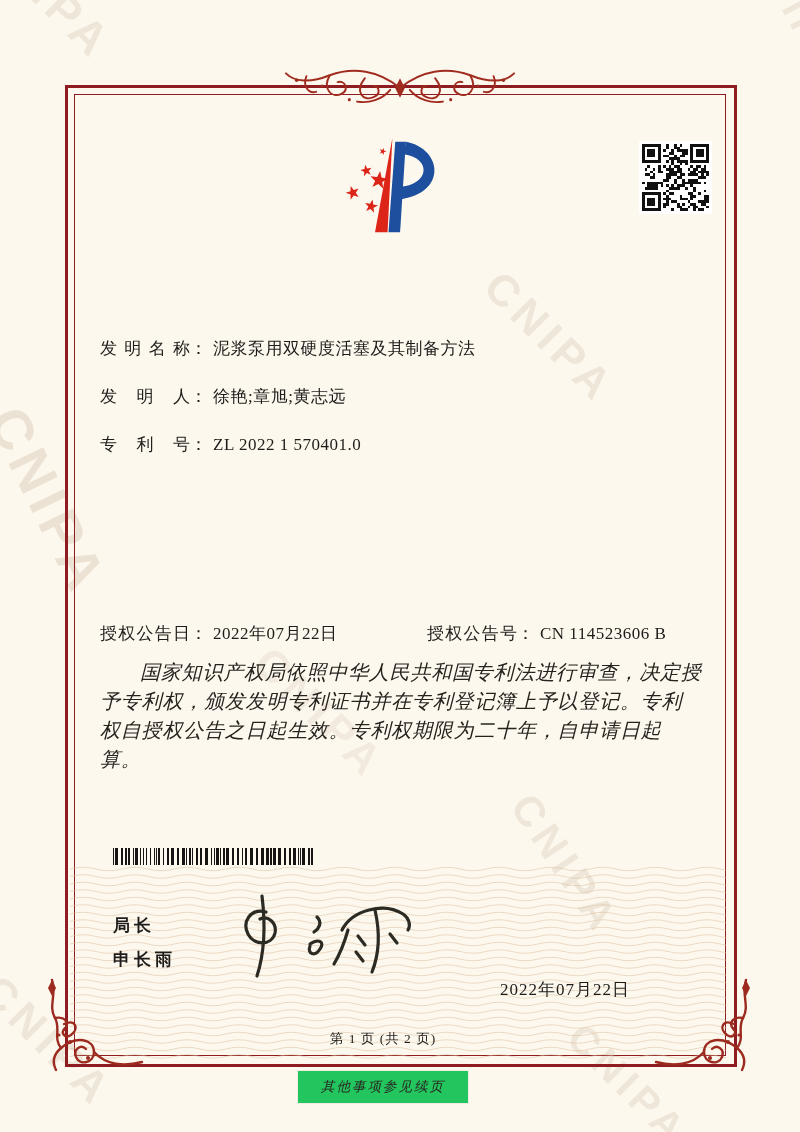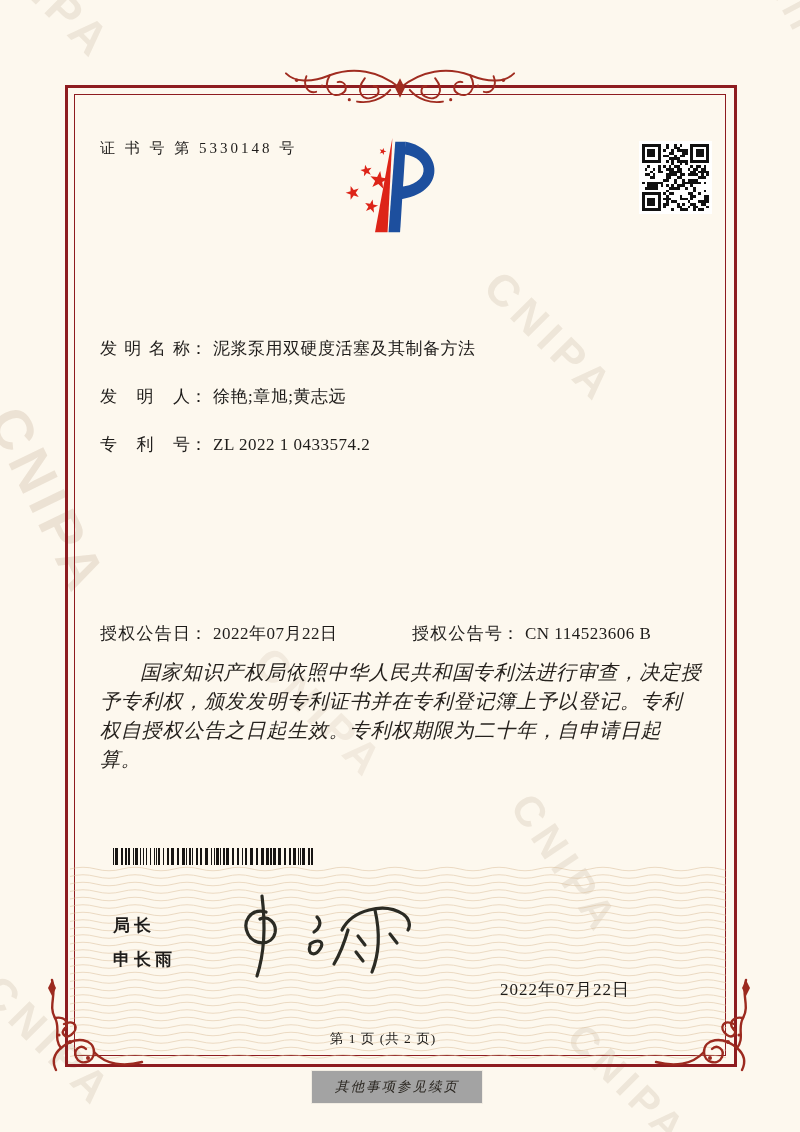--- a/index.html
+++ b/index.html
@@ -36,37 +36,37 @@
   .qr{position:absolute;left:639px;top:141px;width:73px;height:73px;z-index:3;background:#fff;padding:3px;box-sizing:border-box;}
   .qr svg{display:block;width:100%;height:100%;shape-rendering:crispEdges;}
   .doc-title{
     position:absolute;left:0;right:0;top:238px;z-index:3;text-align:center;
     font-size:42px;font-weight:700;letter-spacing:18px;text-indent:18px;color:#141210;
   }
   .row{position:absolute;left:100px;z-index:3;font-size:17px;white-space:nowrap;}
   .flabel{display:inline-block;width:90px;text-align:justify;text-align-last:justify;vertical-align:bottom;}
   .colon{margin-right:6px;}
   .fvalue{letter-spacing:0.5px;}
-  .pair2{position:absolute;left:312px;top:0;}
+  .pair2{position:absolute;left:327px;top:0;}
   .body-text{
     position:absolute;left:100px;top:658px;width:602px;z-index:3;
     font-size:20px;line-height:29px;font-style:italic;letter-spacing:0.8px;color:#26221e;
   }
   .body-text p{margin:0;text-indent:2em;}
   .barcode{position:absolute;left:113px;top:848px;width:207px;height:17px;z-index:3;display:flex;}
   .barcode i{display:block;height:100%;}
   .waves{position:absolute;left:70px;top:866px;width:656px;height:194px;z-index:2;}
   .sig-title{position:absolute;left:113px;top:914px;z-index:3;font-size:17px;letter-spacing:4px;font-weight:600;}
   .sig-name{position:absolute;left:113px;top:948px;z-index:3;font-size:17px;letter-spacing:4px;font-weight:600;}
   .sig-script{position:absolute;left:222px;top:890px;width:205px;height:92px;z-index:3;}
   .grant-date{position:absolute;left:500px;top:978px;z-index:3;font-size:17px;letter-spacing:1px;}
   .page-info{position:absolute;left:0;top:1030px;width:766px;text-align:center;z-index:3;font-size:13.5px;letter-spacing:1px;}
   .footer-note{
-    position:absolute;left:311px;top:1070px;width:170px;height:32px;z-index:4;
-    background:#a3a3a3;border:1px solid #f1ece2;text-align:center;line-height:32px;
+    position:absolute;left:297px;top:1070px;width:170px;height:32px;z-index:4;
+    background:#22c55e;border:1px solid #f1ece2;text-align:center;line-height:32px;
     font-size:13.5px;font-style:italic;letter-spacing:2px;color:#2a2620;
   }
 </style>
 </head>
 <body>
 
 <div class="page">
 
   <span class="wm wm1">CNIPA</span>
   <span class="wm wm2">CNIPA</span>
@@ -163,21 +163,20 @@
       <path d="M21,70 C14,76 12,84 16,92"></path>
     </g>
     <g fill="#9c2a1f">
       <path d="M12,2 l4,8 -4,8 -4,-8 z"></path>
       <circle cx="30" cy="64" r="2"></circle>
         <circle cx="48" cy="80" r="2"></circle>
         <circle cx="19" cy="57" r="1.6"></circle>
     </g>
   </svg>
 
-  <div class="cert-no">证 书 号 第 5330148 号</div>
 
   <svg class="logo" viewBox="0 0 140 110">
     <defs>
       <path id="st" d="M0,-10 L2.35,-3.24 L9.51,-3.09 L3.8,1.24 L5.88,8.09 L0,4 L-5.88,8.09 L-3.8,1.24 L-9.51,-3.09 L-2.35,-3.24 Z"></path>
     </defs>
     <path d="M60,2 L55,100 L42,100 Z" fill="#dd2418"></path>
     <path d="M63,6 L74,6 L68,100 L56,100 Z" fill="#1d4f9e"></path>
     <path d="M74,6 C112,13 118,60 66,66 L67,53 C99,51 101,23 72,19 Z" fill="#1d4f9e"></path>
     <g fill="#dd2418">
       <use href="#st" transform="translate(50,16) scale(0.38) rotate(18)"></use>
@@ -398,21 +397,21 @@
   </div>
 
 
   <div class="row" style="top:337px">
     <span class="flabel">发明名称</span><span class="colon">：</span><span class="fvalue">泥浆泵用双硬度活塞及其制备方法</span>
   </div>
   <div class="row" style="top:385px">
     <span class="flabel">发明人</span><span class="colon">：</span><span class="fvalue">徐艳;章旭;黄志远</span>
   </div>
   <div class="row" style="top:433px">
-    <span class="flabel">专利号</span><span class="colon">：</span><span class="fvalue">ZL 2022 1 0433574.2</span>
+    <span class="flabel">专利号</span><span class="colon">：</span><span class="fvalue">ZL 2022 1 570401.0</span>
   </div>
   <div class="row" style="top:622px">
     <span class="flabel">授权公告日</span><span class="colon">：</span><span class="fvalue">2022年07月22日</span>
     <span class="pair2">
       <span class="flabel">授权公告号</span><span class="colon">：</span><span class="fvalue">CN 114523606 B</span>
     </span>
   </div>
 
   <div class="body-text">
     <p>国家知识产权局依照中华人民共和国专利法进行审查，决定授予专利权，颁发发明专利证书并在专利登记簿上予以登记。专利权自授权公告之日起生效。专利权期限为二十年，自申请日起算。</p>

